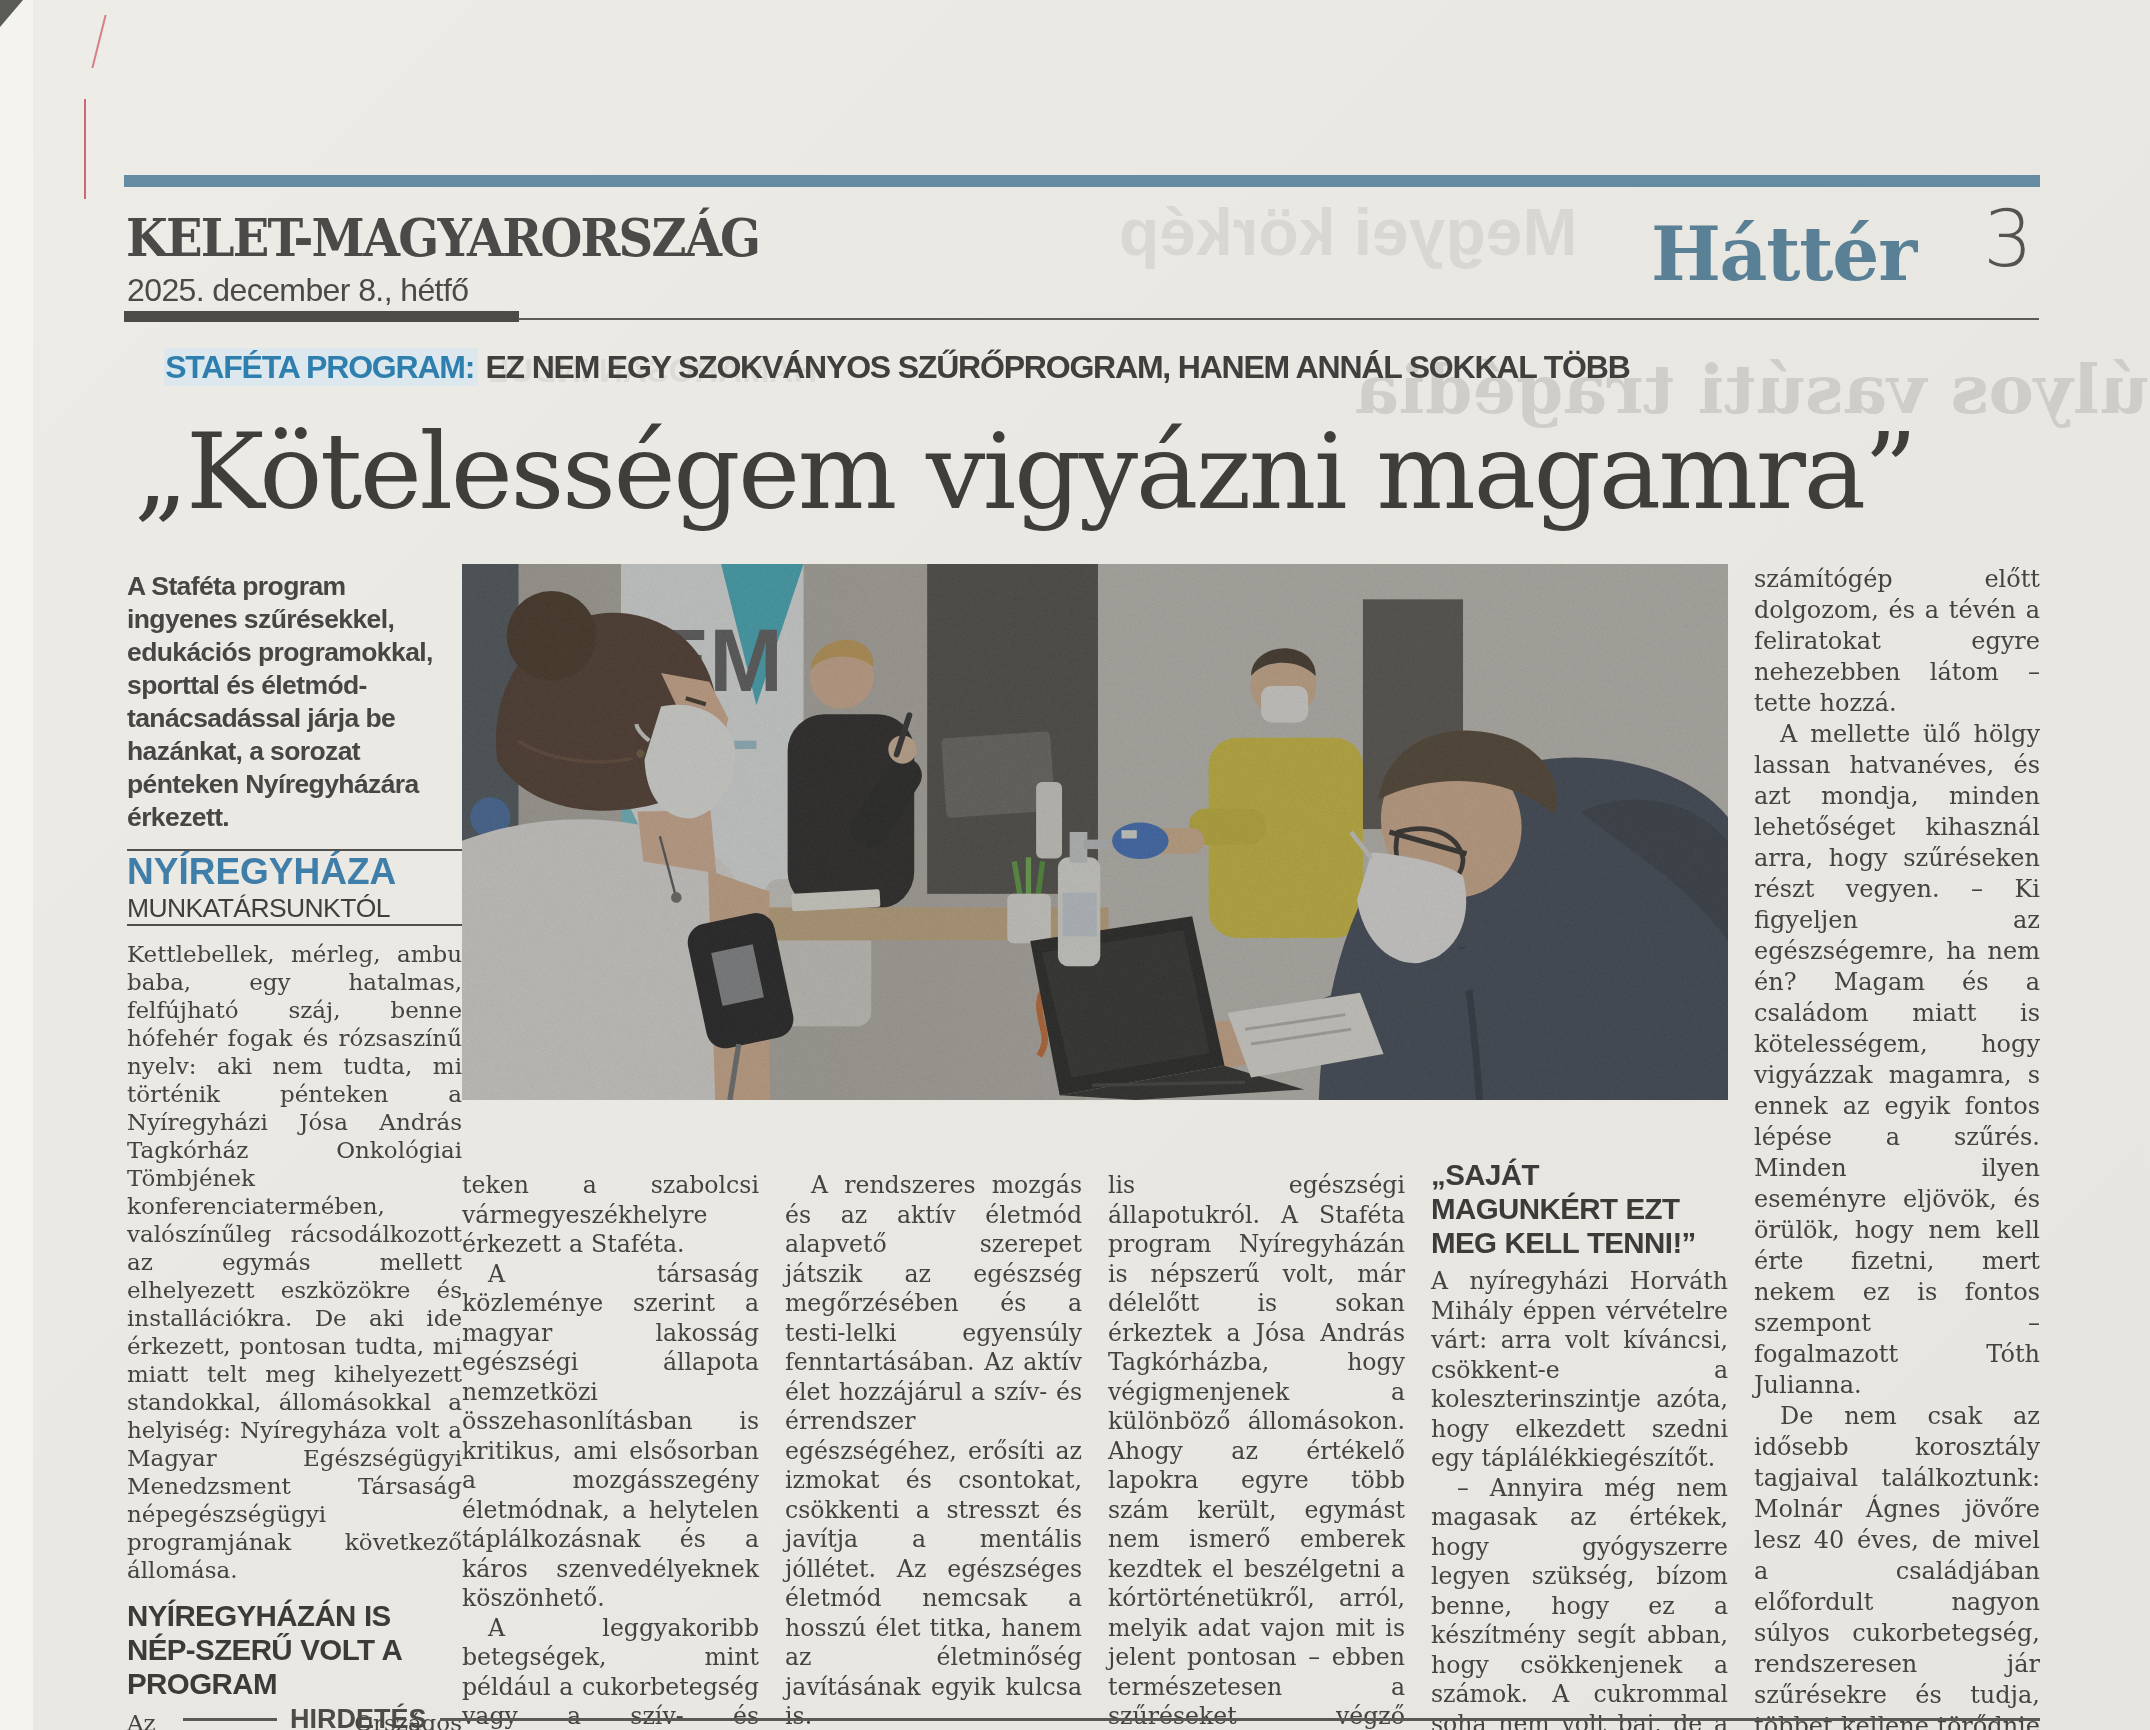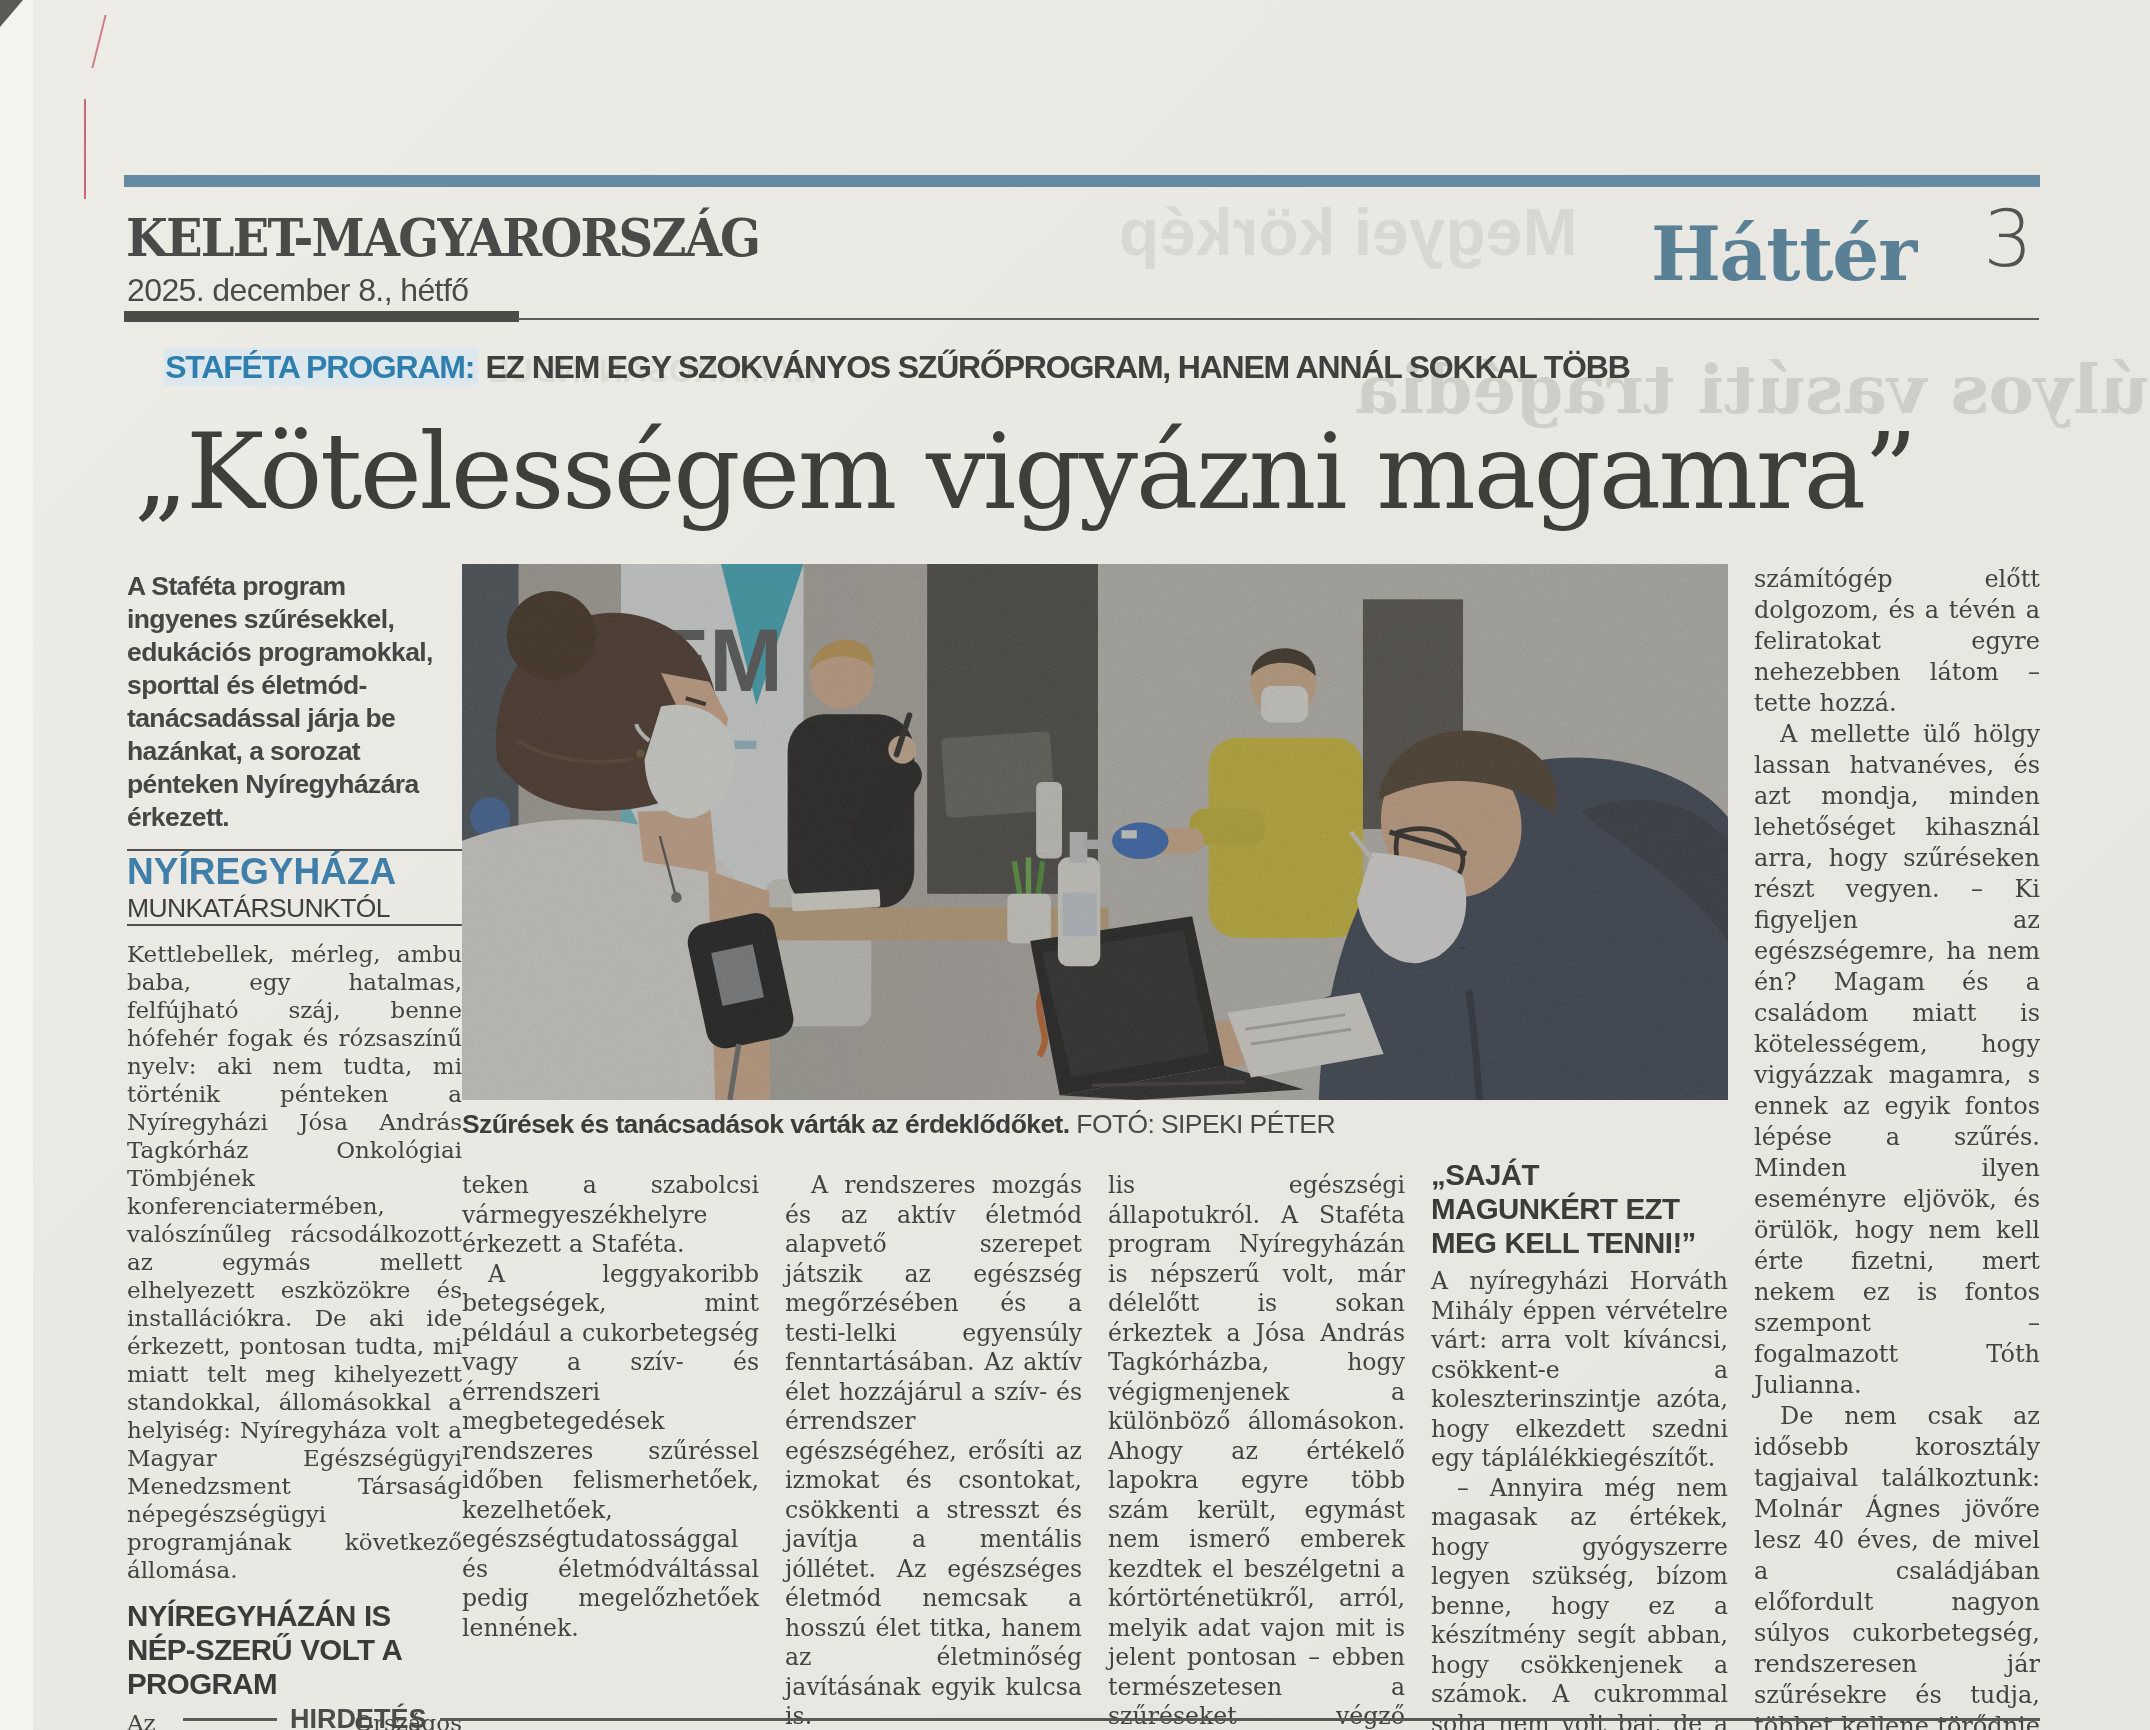--- a/index.html
+++ b/index.html
@@ -236,24 +236,24 @@
         <rect x="398" y="600" width="150" height="215" rx="32" fill="#1b1b1c" transform="rotate(-12 473 707)"></rect>
         <rect x="432" y="652" width="72" height="92" fill="#87898c" transform="rotate(-12 468 698)"></rect>
         <line x1="470" y1="815" x2="455" y2="910" stroke="#6f7173" stroke-width="9"></line>
       </g>
 
       <rect x="0" y="0" width="2150" height="910" fill="#e8e4da" opacity="0.10"></rect>
       <rect x="0" y="0" width="2150" height="910" filter="url(#grain)" opacity="0.25"></rect>
     </svg>
   </figure>
 
-  <figcaption class="caption"><span class="cap-bold">Szűrések és tanácsadások várták az érdeklődőket.</span><span class="cap-credit"> FOTÓ: SIPEKI PÉTER</span></figcaption>
 
   <div class="col col2 body-text">
     <p>teken a szabolcsi vármegyeszékhelyre érkezett a Staféta.</p>
+    <p class="ind">A társaság közleménye szerint a magyar lakosság egészségi állapota nemzetközi összehasonlításban is kritikus, ami elsősorban a mozgásszegény életmódnak, a helytelen táplálkozásnak és a káros szenvedélyeknek köszönhető.</p>
     <p class="ind">A leggyakoribb betegségek, mint például a cukorbetegség vagy a szív- és érrendszeri megbetegedések rendszeres szűréssel időben felismerhetőek, kezelhetőek, egészségtudatossággal és életmódváltással pedig megelőzhetőek lennének.</p>
   </div>
 
   <div class="col col3 body-text">
     <p class="ind">A rendszeres mozgás és az aktív életmód alapvető szerepet játszik az egészség megőrzésében és a testi-lelki egyensúly fenntartásában. Az aktív élet hozzájárul a szív- és érrendszer egészségéhez, erősíti az izmokat és csontokat, csökkenti a stresszt és javítja a mentális jóllétet. Az egészséges életmód nemcsak a hosszú élet titka, hanem az életminőség javításának egyik kulcsa is.</p>
 
   </div>
 
   <div class="col col4 body-text">
     <p>lis egészségi állapotukról. A Staféta program Nyíregyházán is népszerű volt, már délelőtt is sokan érkeztek a Jósa András Tagkórházba, hogy végigmenjenek a különböző állomásokon. Ahogy az értékelő lapokra egyre több szám került, egymást nem ismerő emberek kezdtek el beszélgetni a kórtörténetükről, arról, melyik adat vajon mit is jelent pontosan – ebben természetesen a szűréseket végző szakemberek is segítséget nyújtottak –, de az is szóba került, ki miért vesz részt a programon – ez utóbbira voltunk kíváncsiak mi is.</p>

